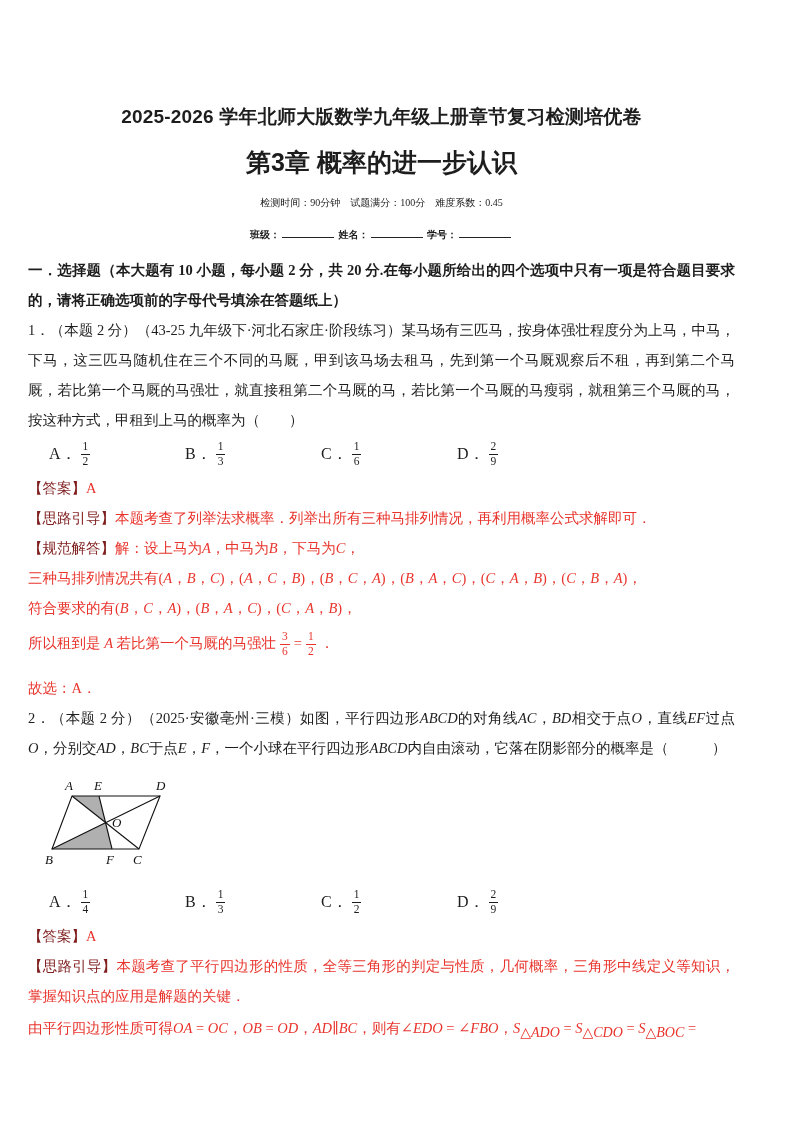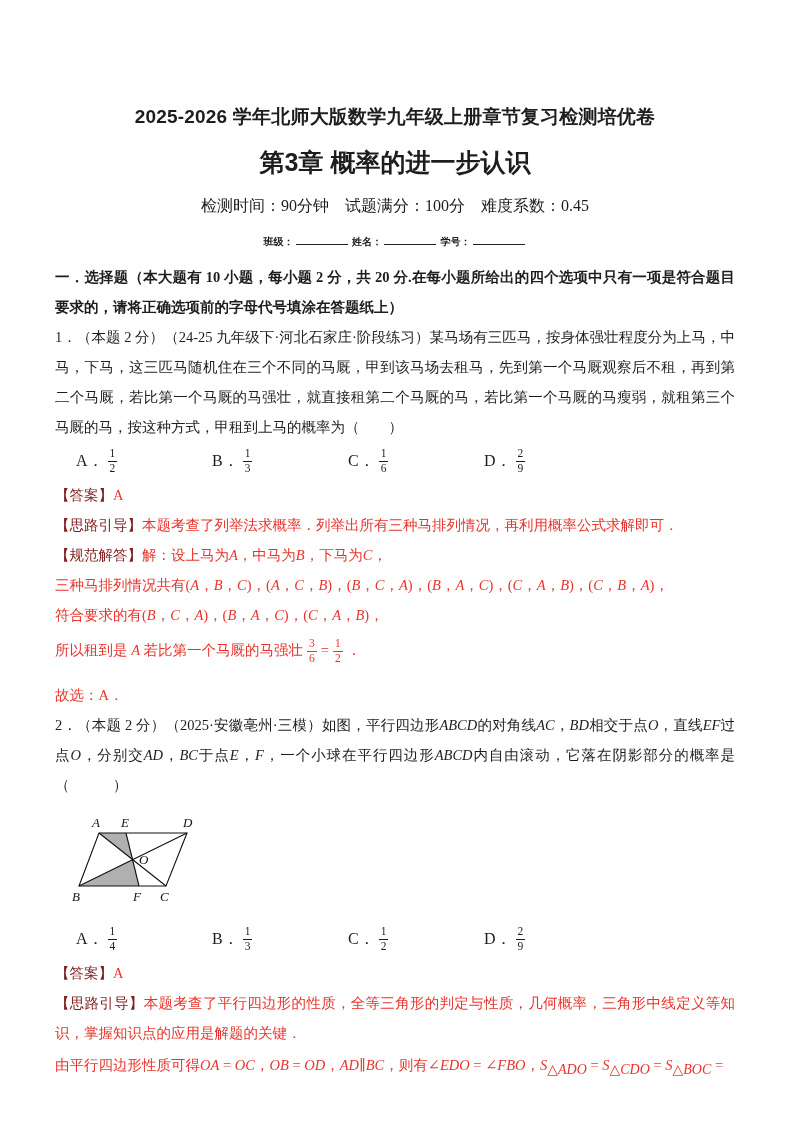--- a/index.html
+++ b/index.html
@@ -1,26 +1,26 @@
 <!DOCTYPE html>
 <html><head>
 <meta charset="utf-8">
 <style>
   html,body { margin:0; padding:0; background:#fff; }
   .page {
     width:793px; height:1122px; box-sizing:border-box;
-    padding:104px 58px 20px 55px; background:#ffffff;
+    padding:104px 58px 20px 28px; background:#ffffff;
     font-family:"Liberation Serif","DejaVu Serif",serif;
     color:#1d1d1d; overflow:hidden; position:relative;
   }
   .t1 { font-family:"Liberation Sans","DejaVu Sans",sans-serif; font-weight:bold;
         font-size:19px; text-align:center; margin:0; letter-spacing:0.2px; }
   .t2 { font-family:"Liberation Sans","DejaVu Sans",sans-serif; font-weight:bold;
         font-size:25px; text-align:center; margin:16px 0 0 0; }
-  .meta { text-align:center; font-size:16px; margin-top:17px; }
+  .meta { text-align:center; font-size:10px; margin-top:17px; }
   .fields { text-align:center; font-size:10px; font-weight:bold; margin-top:13px; }
   .blank { display:inline-block; width:52px; height:14px; border-bottom:1.4px solid #222; margin:0 2px; }
   .body { font-size:14.5px; line-height:30px; text-align:justify; margin:0; }
   .mt { margin-top:13px; }
   .bold { font-weight:bold; }
   .opts { display:flex; align-items:center; height:38px; padding-left:21px; }
   .opt { width:136px; display:flex; align-items:center; }
   .opt:last-child { width:auto; }
   .frac { display:inline-block; text-align:center; font-size:11.5px; line-height:1.2;
           vertical-align:middle; margin:0 4px; }
@@ -47,21 +47,21 @@
   <div class="meta">检测时间：90分钟　试题满分：100分　难度系数：0.45</div>
 
   <div class="fields">
     <span>班级：</span><span class="blank"></span>
     <span>姓名：</span><span class="blank"></span>
     <span>学号：</span><span class="blank"></span>
   </div>
 
   <p class="body bold mt">一．选择题（本大题有 10 小题，每小题 2 分，共 20 分.在每小题所给出的四个选项中只有一项是符合题目要求的，请将正确选项前的字母代号填涂在答题纸上）</p>
 
-  <p class="body">1．（本题 2 分）（24-25 九年级下·河北石家庄·阶段练习）某马场有三匹马，按身体强壮程度分为上马，中马，下马，这三匹马随机住在三个不同的马厩，甲到该马场去租马，先到第一个马厩观察后不租，再到第二个马厩，若比第一个马厩的马强壮，就直接租第二个马厩的马，若比第一个马厩的马瘦弱，就租第三个马厩的马，按这种方式，甲租到上马的概率为（　　）</p>
+  <p class="body">1．（本题 2 分）（43-25 九年级下·河北石家庄·阶段练习）某马场有三匹马，按身体强壮程度分为上马，中马，下马，这三匹马随机住在三个不同的马厩，甲到该马场去租马，先到第一个马厩观察后不租，再到第二个马厩，若比第一个马厩的马强壮，就直接租第二个马厩的马，若比第一个马厩的马瘦弱，就租第三个马厩的马，按这种方式，甲租到上马的概率为（　　）</p>
 
   <div class="opts">
     <span class="opt">
         <span>A．</span>
         <span class="frac">
           <span class="fn">1</span>
           <span class="fd">2</span>
         </span>
       </span>
     <span class="opt">

